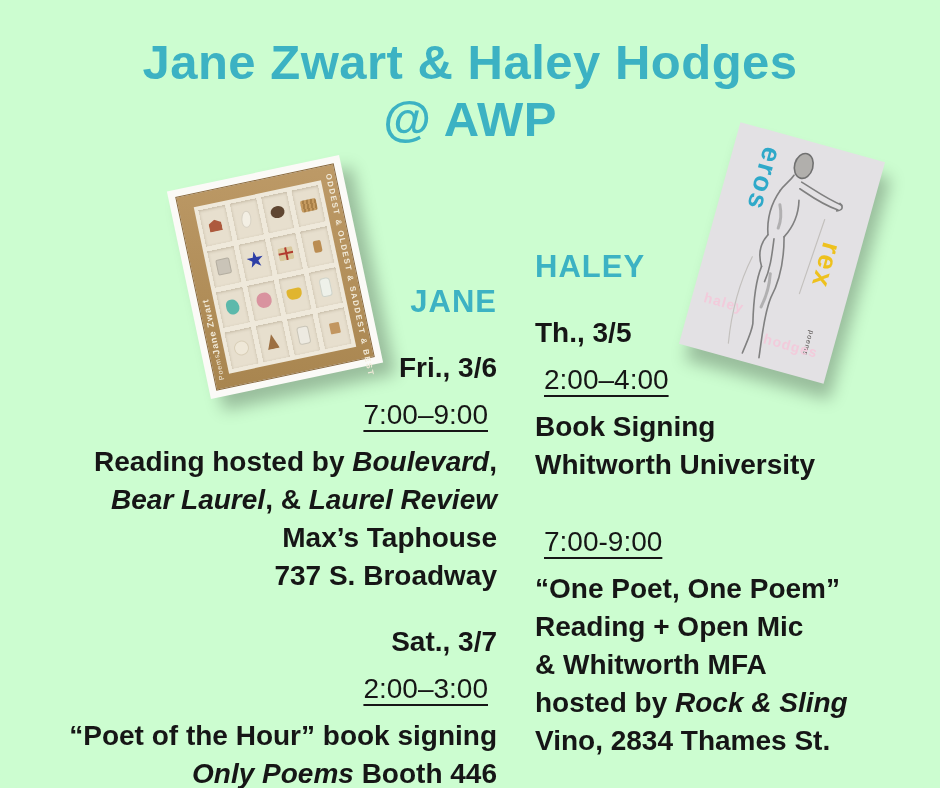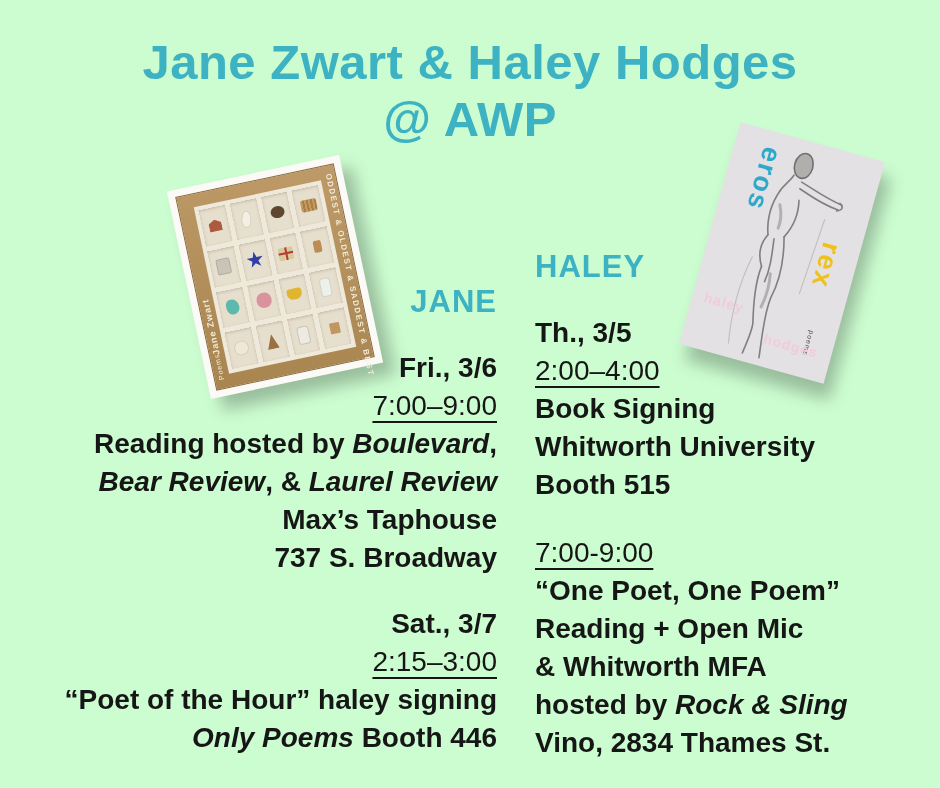--- a/index.html
+++ b/index.html
@@ -10,21 +10,21 @@
   
   .title{position:absolute;top:34px;left:0;width:100%;text-align:center;
     color:#3cb2c3;font-weight:700;font-size:49px;line-height:57px;letter-spacing:.5px;}
   
   .col{position:absolute;font-size:28px;line-height:38px;}
   .col-jane{left:47px;top:283px;width:450px;text-align:right;}
   .col-haley{left:535px;top:248px;width:390px;}
   .heading{font-size:31px;line-height:38px;font-weight:700;color:#3cb2c3;
     letter-spacing:1px;margin:0 0 28px 0;}
   .date{font-weight:700;margin:0;}
-  .time{margin:0;text-decoration:underline;text-underline-offset:6px;text-decoration-thickness:2px;}
+  .time{margin:9px;text-decoration:underline;text-underline-offset:6px;text-decoration-thickness:2px;}
   .line{margin:0;font-weight:bold;}
   .gap{height:28px;}
   .gap2{height:30px;}
   em{font-style:italic;}
   
   .book{position:absolute;box-shadow:10px 14px 16px rgba(0,0,0,.25);}
   .book-jane{left:187px;top:171px;width:176px;height:212px;background:#fbfaf7;
     transform:rotate(-12deg);padding:0;}
   .sbx{position:absolute;left:7px;top:7px;right:7px;bottom:7px;
     background:linear-gradient(15deg,#a8854f,#bd9a67);border:1px solid #8a6a3e;}
@@ -166,37 +166,36 @@
     <div class="poems-sub">poems</div>
     <div class="haley-first">haley</div>
     <div class="haley-last">hodges</div>
   </div>
 
   <div class="col col-jane">
     <h2 class="heading">JANE</h2>
     <p class="date">Fri., 3/6</p>
     <p class="time">7:00–9:00</p>
     <div class="line"><span>Reading hosted by </span><em>Boulevard</em><span>,</span></div>
-    <div class="line"><em>Bear Review</em><span>, &amp; </span><em>Laurel Review</em></div>
+    <div class="line"><em>Bear Laurel</em><span>, &amp; </span><em>Laurel Review</em></div>
     <div class="line">Max’s Taphouse</div>
     <div class="line">737 S. Broadway</div>
     <div class="gap"></div>
     <p class="date">Sat., 3/7</p>
-    <p class="time">2:15–3:00</p>
-    <div class="line">“Poet of the Hour” haley signing</div>
+    <p class="time">2:00–3:00</p>
+    <div class="line">“Poet of the Hour” book signing</div>
     <div class="line"><em>Only Poems</em><span> Booth 446</span></div>
   </div>
 
   <div class="col col-haley">
     <h2 class="heading">HALEY</h2>
     <p class="date">Th., 3/5</p>
     <p class="time">2:00–4:00</p>
     <div class="line">Book Signing</div>
     <div class="line">Whitworth University</div>
-    <div class="line">Booth 515</div>
     <div class="gap2"></div>
     <p class="time">7:00-9:00</p>
     <div class="line">“One Poet, One Poem”</div>
     <div class="line">Reading + Open Mic</div>
     <div class="line">&amp; Whitworth MFA</div>
     <div class="line"><span>hosted by </span><em>Rock &amp; Sling</em></div>
     <div class="line">Vino, 2834 Thames St.</div>
   </div>
 
 </div>

